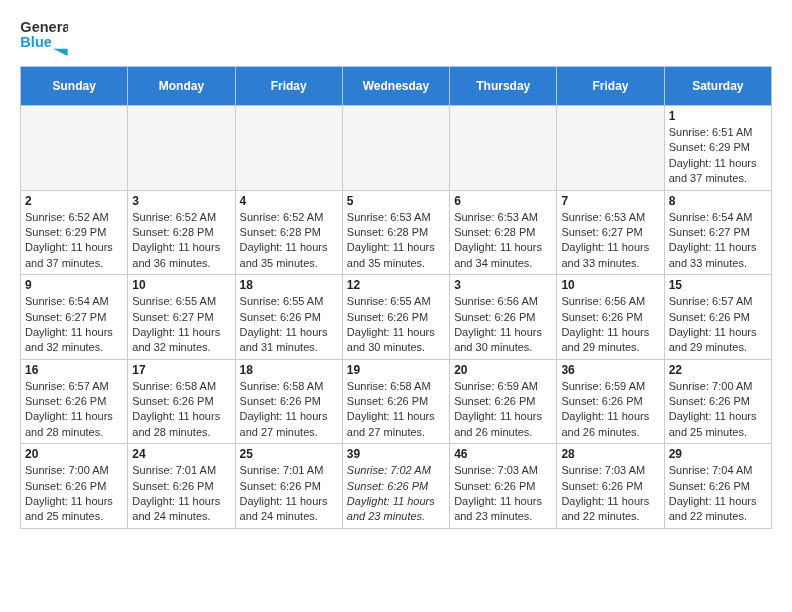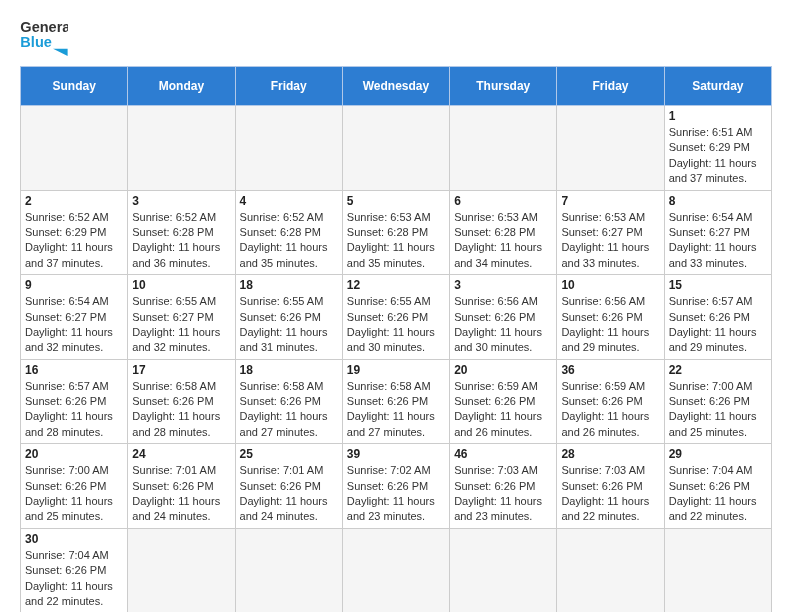--- a/index.html
+++ b/index.html
@@ -299,21 +299,21 @@
           </td>
           <td>
             <span class="day-number">25</span>
             <div class="day-info" style="white-space: pre-line;">Sunrise: 7:01 AM
 Sunset: 6:26 PM
 Daylight: 11 hours
 and 24 minutes.</div>
           </td>
           <td>
             <span class="day-number">39</span>
-            <div class="day-info" style="white-space: pre-line;">Sunrise: 7:02 AM
+            <div class="day-info" style="white-space: pre-line; font-style: italic;">Sunrise: 7:02 AM
 Sunset: 6:26 PM
 Daylight: 11 hours
 and 23 minutes.</div>
           </td>
           <td>
             <span class="day-number">46</span>
             <div class="day-info" style="white-space: pre-line;">Sunrise: 7:03 AM
 Sunset: 6:26 PM
 Daylight: 11 hours
 and 23 minutes.</div>
@@ -325,31 +325,16 @@
 Daylight: 11 hours
 and 22 minutes.</div>
           </td>
           <td>
             <span class="day-number">29</span>
             <div class="day-info" style="white-space: pre-line;">Sunrise: 7:04 AM
 Sunset: 6:26 PM
 Daylight: 11 hours
 and 22 minutes.</div>
           </td>
-        </tr>
-        <tr>
-          <td>
-            <span class="day-number">30</span>
-            <div class="day-info" style="white-space: pre-line;">Sunrise: 7:04 AM
-Sunset: 6:26 PM
-Daylight: 11 hours
-and 22 minutes.</div>
-          </td>
-          <td class="empty"></td>
-          <td class="empty"></td>
-          <td class="empty"></td>
-          <td class="empty"></td>
-          <td class="empty"></td>
-          <td class="empty"></td>
         </tr>
       </tbody>
   </table>
 </div>
 
 </body></html>

